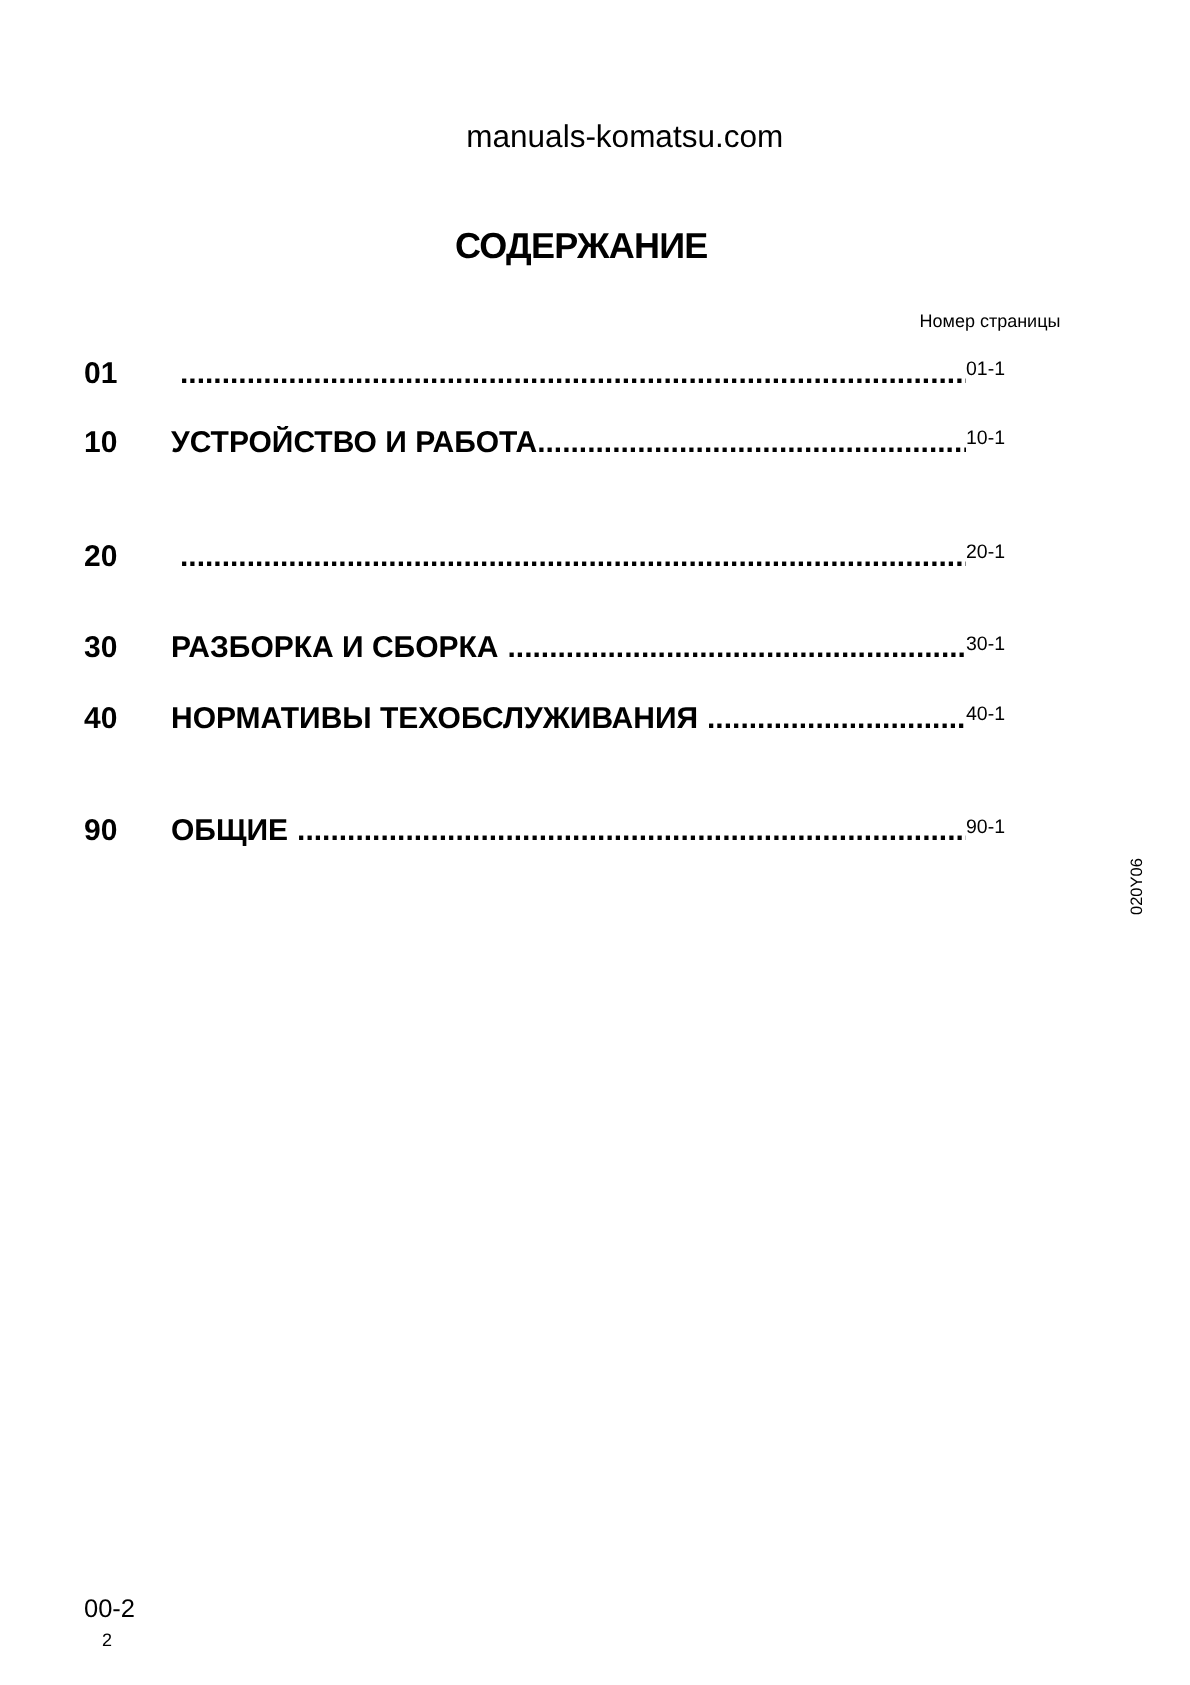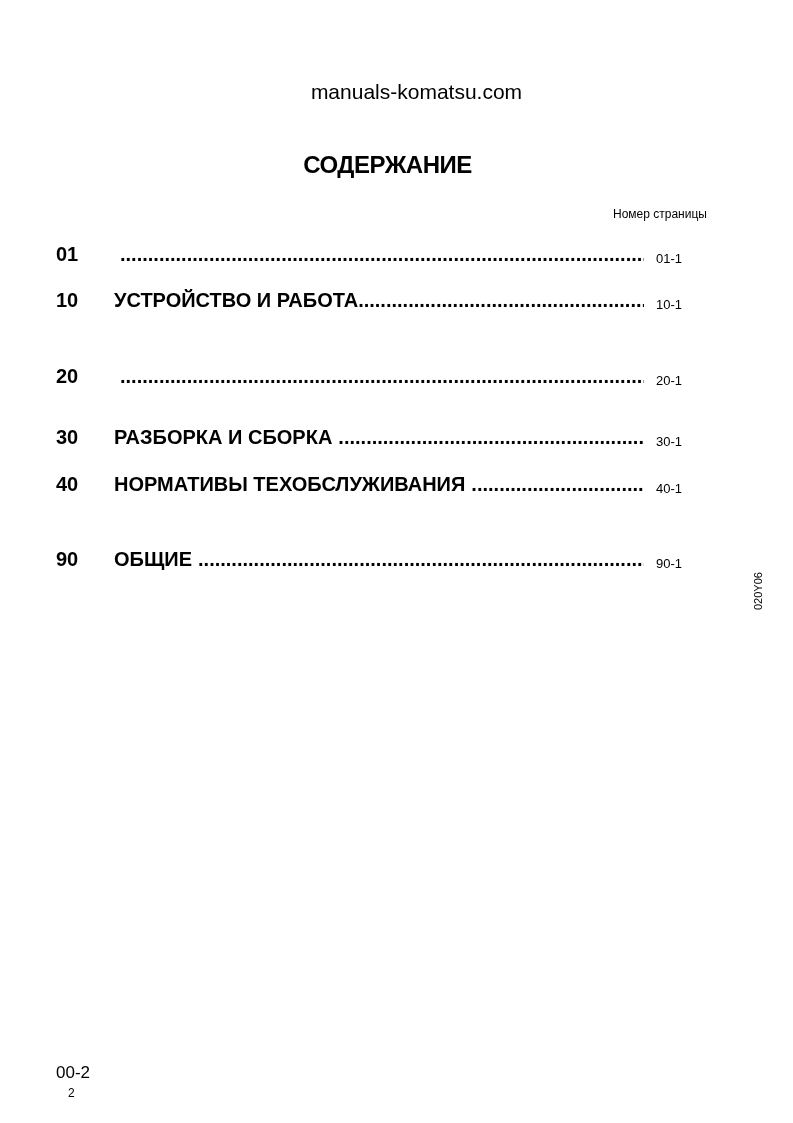--- a/index.html
+++ b/index.html
@@ -1,26 +1,26 @@
 <!DOCTYPE html>
 <html><head>
 <meta charset="utf-8">
 <style>
   html, body { margin:0; padding:0; background:#ffffff; }
   body { width:793px; height:1123px; position:relative; overflow:hidden; color:#000;
          font-family:"Liberation Sans", sans-serif; }
   .site { position:absolute; top:80px; left:0; width:833px; text-align:center; font-size:21px; }
   .title { position:absolute; top:128px; left:0; width:775px; text-align:center; font-size:24px; font-weight:bold; letter-spacing:-0.5px;margin-top:23px; }
   .pg-header { position:absolute; top:207px; left:613px; font-size:12px; }
-  .row { position:absolute; left:56px; width:640px; height:28px; display:flex; align-items:flex-end; }
+  .row { position:absolute; left:56px; width:640px; height:28px; display:flex; align-items:flex-start; }
   .num { width:58px; font-size:20px; font-weight:bold; }
   .label-wrap { width:530px; display:flex; align-items:baseline; overflow:hidden; white-space:nowrap; }
   .label { font-size:20px; font-weight:bold; flex-shrink:0; }
   .dots { flex:1; overflow:hidden; font-size:20px; font-weight:bold; white-space:nowrap; margin-left:6px; }
-  .page { font-size:13px; margin-left:12px; }
+  .page { font-size:13px; margin-left:0; }
   .side-code { position:absolute; left:752px; top:610px; font-size:11px; transform:rotate(-90deg); transform-origin:left top; }
   .footer-code { position:absolute; left:56px; top:1063px; font-size:17px; }
   .footer-rev { position:absolute; left:68px; top:1086px; font-size:12px; }
 </style>
 </head>
 <body>
 
 <div class="site">manuals-komatsu.com</div>
 <div class="title">СОДЕРЖАНИЕ</div>
 <div class="pg-header">Номер страницы</div>

